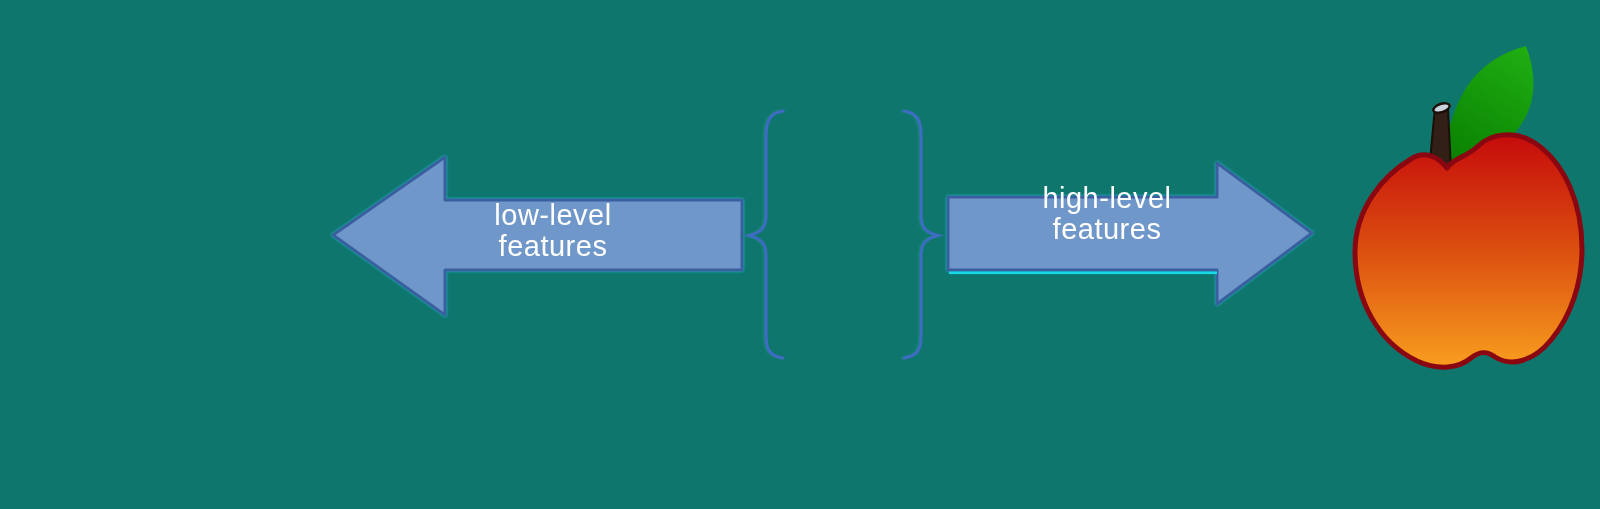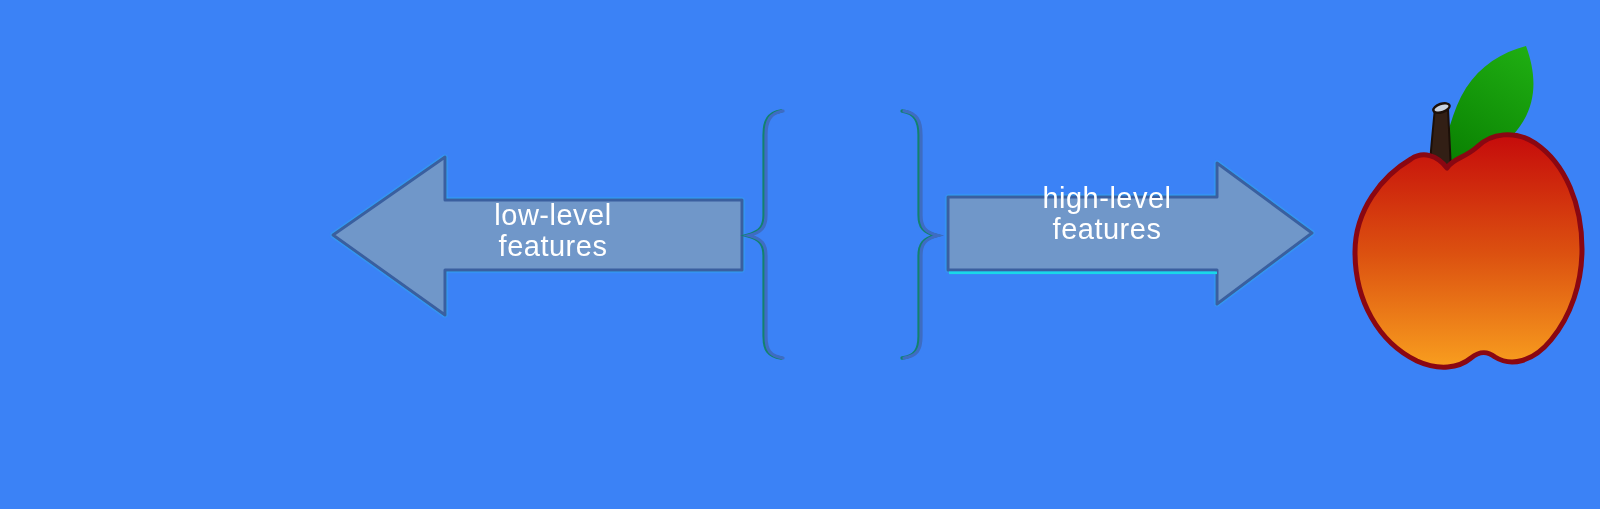--- a/index.html
+++ b/index.html
@@ -1,19 +1,19 @@
 <!DOCTYPE html>
 <html><head>
 <meta charset="utf-8">
 <style>
   html,body{margin:0;padding:0;background:#000;}
   .stage{
     position:relative;
     width:1600px;height:509px;
-    background:#3b82f6;
+    background:#0f766e;
     overflow:hidden;
     font-family:"Liberation Sans", sans-serif;
   }
   .stage svg{position:absolute;left:0;top:0;}
   .arrow-shape{filter:drop-shadow(0 0 1px rgba(35,215,235,0.85));}
   .arrow-label{
     position:absolute;
     width:280px;
     display:flex;flex-direction:column;align-items:center;justify-content:center;
     color:#FFFFFF;

